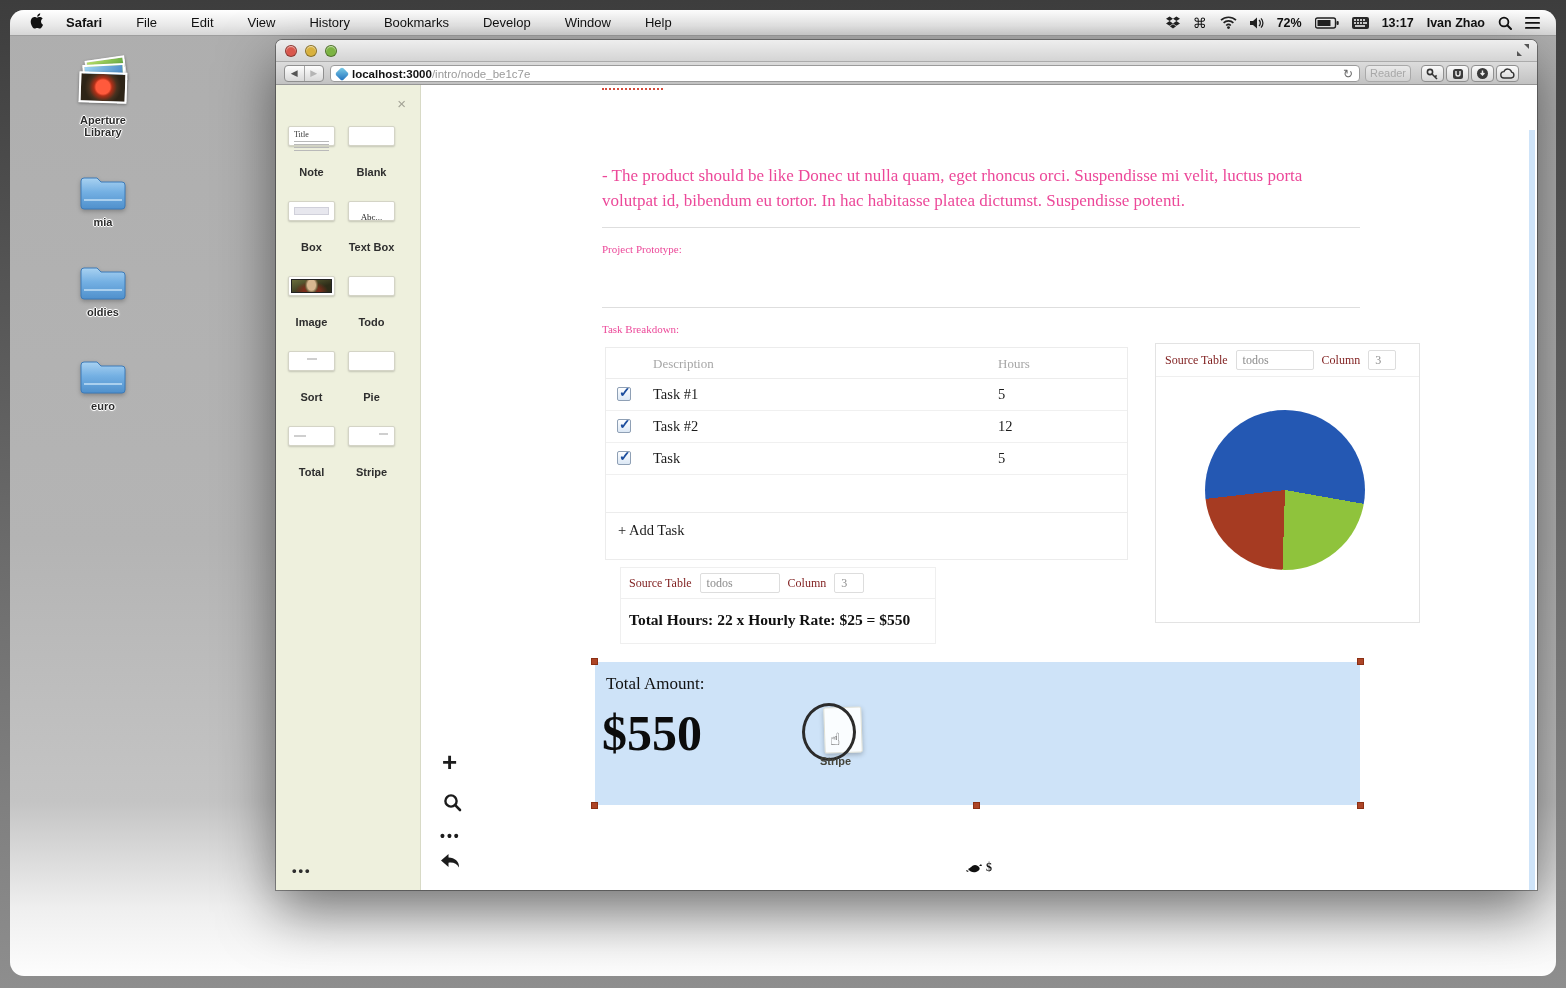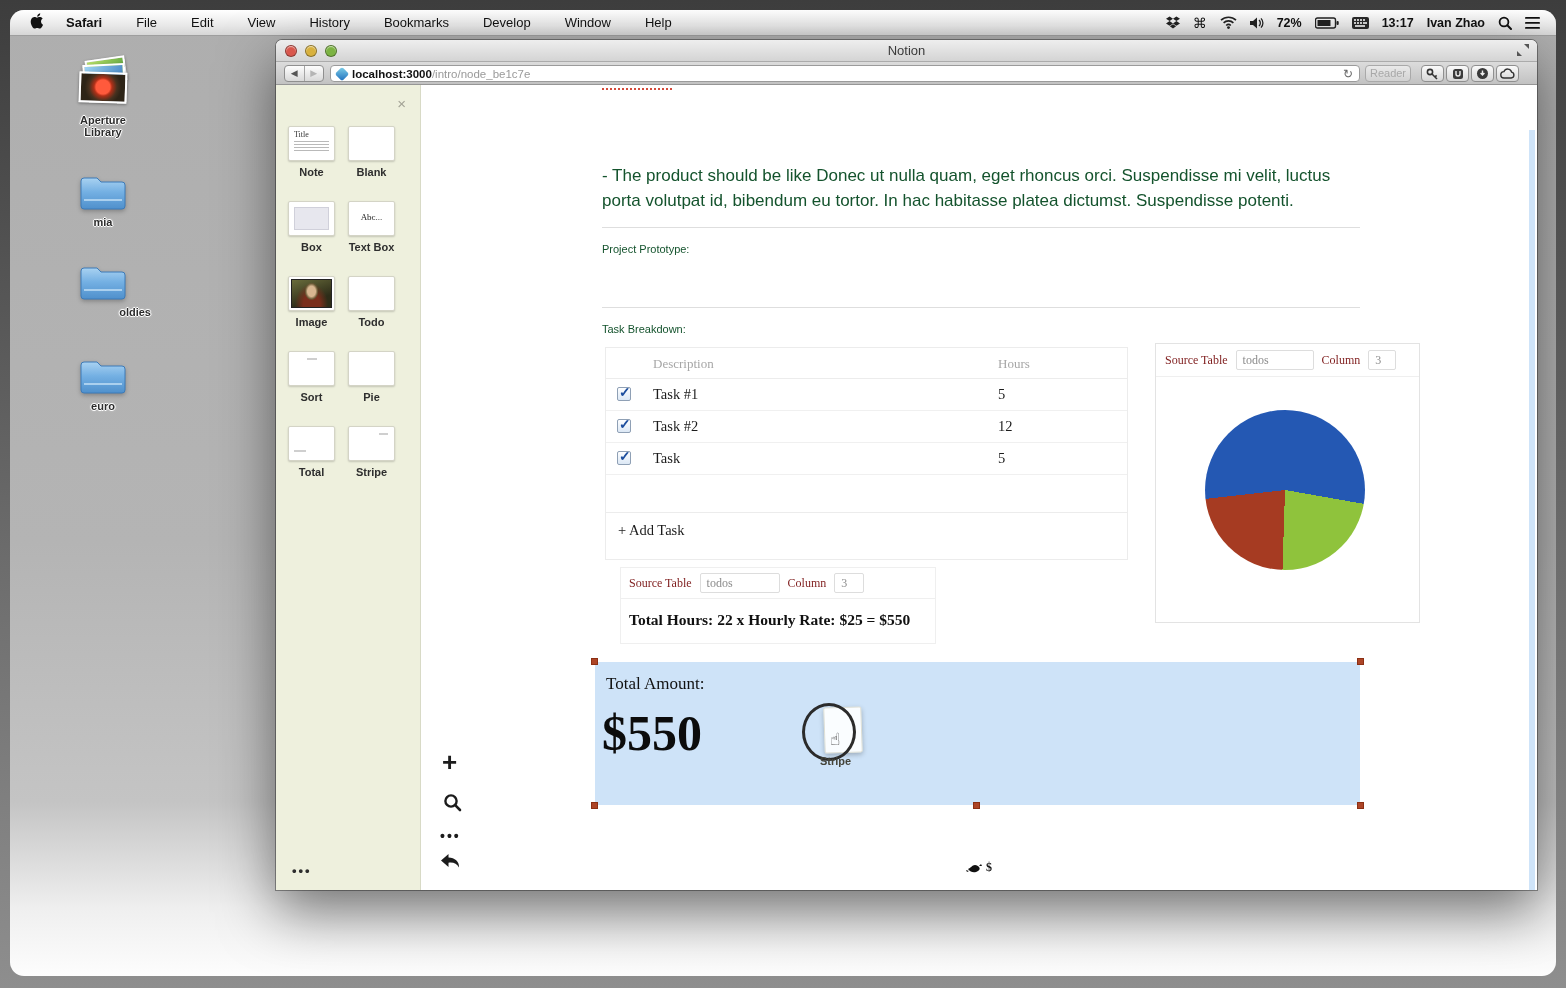--- a/index.html
+++ b/index.html
@@ -64,41 +64,41 @@
   #readerbtn { position:absolute; left:1089px; top:3px; width:46px; height:17px; border:1px solid #a9a9a9; border-radius:4px;
                background:linear-gradient(180deg,#e9e9e9,#d2d2d2); color:#a8a8a8; font-size:11px; text-align:center; line-height:15px; }
   .tbtn { position:absolute; top:3px; width:23px; height:17px; border:1px solid #8f8f8f; border-radius:4px;
           background:linear-gradient(180deg,#fbfbfb,#d6d6d6); display:flex; align-items:center; justify-content:center; }
 
   #content { position:absolute; left:0; top:45px; width:100%; height:805px; background:#fff; overflow:hidden; }
 
   
   #blockbar { position:absolute; left:0; top:0; width:145px; height:100%; background:#eef0dd; border-right:1px solid #d8dac6; }
   #blockbar .close { position:absolute; right:14px; top:10px; color:#a3a396; font-size:15px; }
-  .bcard { position:absolute; width:47px; height:35px; background:#fff; border:1px solid #d4d4c6; border-radius:2px;
+  .bcard { position:absolute; width:47px; height:20px; background:#fff; border:1px solid #d4d4c6; border-radius:2px;
            box-shadow:0 1px 2px rgba(0,0,0,.18); }
   .bcard .blabel { position:absolute; left:50%; transform:translateX(-50%); top:39px; font-size:11px; font-weight:bold; color:#2e2e2e; white-space:nowrap; }
   .mini-title { font-family:"Liberation Serif",serif; font-size:8px; color:#333; padding:3px 0 0 5px; }
   .mini-lines i { display:block; height:1px; background:#b9b9b9; margin:2px 5px 0 5px; }
   .mini-box { position:absolute; inset:5px; background:#e7e7ee; border:1px solid #d0d0da; }
   .mini-abc { font-family:"Liberation Serif",serif; font-size:9px; color:#222; text-align:center; margin-top:10px; }
   .mini-mona { position:absolute; inset:2px;
         background:radial-gradient(ellipse 7px 9px at 50% 42%, #d8b690 0 4px, #6b5a36 6px, transparent 7px),
                    radial-gradient(ellipse at 50% 90%, #7a2e1c 0 30%, transparent 60%),
                    linear-gradient(160deg,#6a6d3c,#2d2c18 70%); border:1px solid #222; }
   .mini-dash { position:absolute; height:2px; background:#cfcfcf; }
   #blockbar .more { position:absolute; left:16px; bottom:12px; font-size:13px; letter-spacing:2px; color:#2e2e2e; font-weight:bold; }
 
   
   .toolcol { color:#1c1c1c; text-align:center; }
   .tc-plus { font-size:26px; font-weight:bold; }
   .tc-dots { font-size:14px; letter-spacing:2px; font-weight:bold; }
 
   
-  .serif { font-family:Liberation Sans, sans-serif; color:#14532d; }
+  .serif { font-family:Liberation Serif, serif; color:#ec4899; }
   #memo-title { left:326px; top:31px; font-size:16px; z-index:1; }
   #memo-title .misspell { border-bottom:2px dotted #d44b3c; }
   #doc-par { left:326px; top:78px; width:752px; font-size:17px; line-height:25px; }
   .hr { left:326px; width:758px; height:1px; background:#dedede; }
   .h-doc { left:326px; font-size:11px; }
 
   
   #ttable { left:329px; top:262px; width:523px; height:213px; border:1px solid #ececec; background:#fff; }
   #ttable .thead { height:31px; border-bottom:1px solid #ececec; position:relative; }
   .th { position:absolute; top:8px; font-family:"Liberation Serif",serif; font-size:13px; color:#a6a6a6; }
@@ -256,21 +256,21 @@
     </div>
     <div class="lbl" style="width:70px;margin-left:13px;">Aperture Library</div>
   </div>
   <div class="dicon" style="left:45px; top:162px;">
     <svg class="folder-svg" width="48" height="40" viewBox="0 0 48 40">
         <path d="M2 9q0-3 3-3h13l4 4h21q3 0 3 3v21q0 3-3 3H5q-3 0-3-3z" fill="url(#fgrad)" stroke="#3c7ab8"></path>
         <rect x="5" y="27" width="38" height="2" fill="#bddcf4" opacity=".8"></rect>
       </svg>
     <div class="lbl">mia</div>
   </div>
-  <div class="dicon" style="left:45px; top:252px;text-align:right;">
+  <div class="dicon" style="left:45px; top:252px;">
     <svg class="folder-svg" width="48" height="40" viewBox="0 0 48 40">
         <path d="M2 9q0-3 3-3h13l4 4h21q3 0 3 3v21q0 3-3 3H5q-3 0-3-3z" fill="url(#fgrad)" stroke="#3c7ab8"></path>
         <rect x="5" y="27" width="38" height="2" fill="#bddcf4" opacity=".8"></rect>
       </svg>
     <div class="lbl">oldies</div>
   </div>
   <div class="dicon" style="left:45px; top:346px;">
     <svg class="folder-svg" width="48" height="40" viewBox="0 0 48 40">
         <path d="M2 9q0-3 3-3h13l4 4h21q3 0 3 3v21q0 3-3 3H5q-3 0-3-3z" fill="url(#fgrad)" stroke="#3c7ab8"></path>
         <rect x="5" y="27" width="38" height="2" fill="#bddcf4" opacity=".8"></rect>
@@ -279,21 +279,20 @@
   </div>
 
   <div id="window">
 
     <div id="titlebar">
       <div class="lights">
         <span class="light l-red"></span>
         <span class="light l-yel"></span>
         <span class="light l-grn"></span>
       </div>
-      <div class="title">Notion</div>
       <svg class="fs-arrows" width="14" height="14" viewBox="0 0 14 14">
           <g fill="#555">
             <path d="M8 1h5v5L8 1z"></path>
             <path d="M6 13H1V8l5 5z"></path>
           </g>
         </svg>
     </div>
 
     <div id="toolbar">
       <div class="navgroup">

